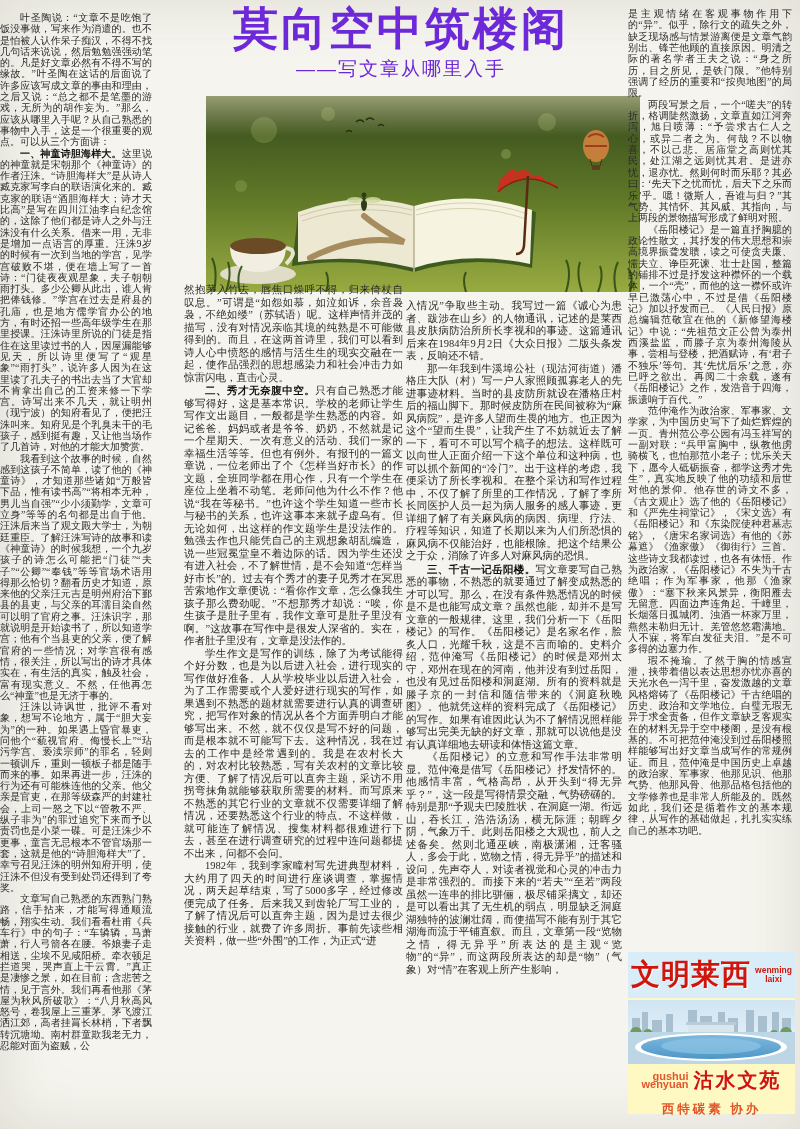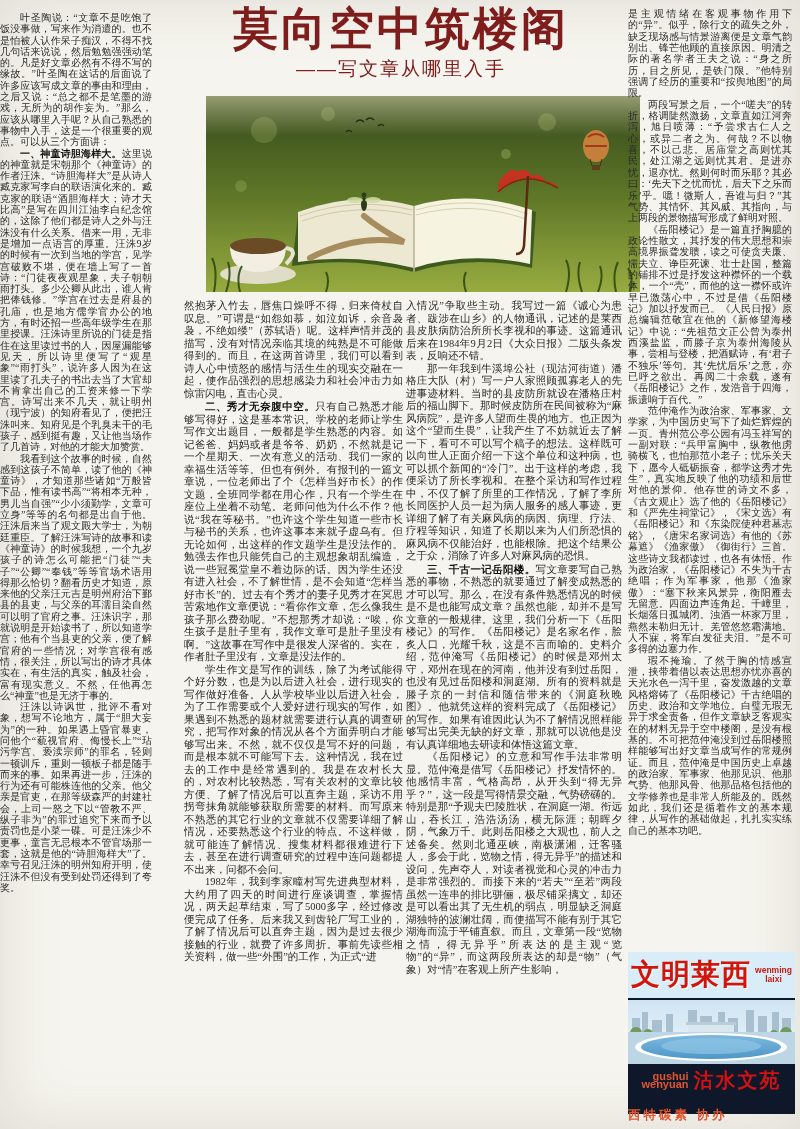--- a/index.html
+++ b/index.html
@@ -8,53 +8,53 @@
   .page {
     position:relative; width:800px; height:1129px;
     background:#f5f4ee; overflow:hidden;
     box-shadow: inset 0 0 60px rgba(120,110,90,.18);
   }
   .col { position:absolute; text-align:justify; color:#2a2a2a; overflow:hidden; }
   .col p { text-indent:2em; }
   .col p.cont { text-indent:0; }
   .col b { font-family:"Liberation Sans","DejaVu Sans",sans-serif; font-weight:bold; color:#111; }
   .col-1 { left:0;  top:12px;  width:152px; height:1102px; font-size:10px;   line-height:11.3px; }
-  .col-a { left:184px; top:300px; width:219px; height:812px;  font-size:10.5px; line-height:12.5px; }
+  .col-a { left:184px; top:284px; width:219px; height:812px;  font-size:10.5px; line-height:12.5px; }
   .col-b { left:406px; top:300px; width:216px; height:812px;  font-size:10.5px; line-height:12.5px; }
   .col-5 { left:628px; top:8px;   width:164px; height:940px;  font-size:10px;   line-height:11.35px; }
 
-  .headline { position:absolute; left:168px; top:4px; width:466px; height:90px; text-align:center; color:#7f1d1d; }
+  .headline { position:absolute; left:168px; top:4px; width:466px; height:90px; text-align:center; color:#6d28d9; }
   .headline h1 {
     font-family:"Liberation Sans","DejaVu Sans",sans-serif;
     font-size:45px; font-weight:900; letter-spacing:3px; line-height:50px;
   }
   .headline .sub {
     font-family:"Liberation Sans","DejaVu Sans",sans-serif;
     font-size:19px; font-weight:400; letter-spacing:2px; margin-top:2px;
   }
   .headline .byline {
     font-family:"Liberation Sans","DejaVu Sans",sans-serif;
     font-size:11.5px; font-weight:bold; margin-top:21px; letter-spacing:4px;
   }
 
   .illustration { position:absolute; left:206px; top:96px; width:434px; height:196px; overflow:hidden; }
   .illustration svg { display:block; width:100%; height:100%; }
 
   .promo { position:absolute; left:628px; top:952px; width:167px; height:162px;
-           font-family:"Liberation Sans","DejaVu Sans",sans-serif; background:#0f172a; }
+           font-family:"Liberation Sans","DejaVu Sans",sans-serif; background:#fef9c3; }
   .promo-band { height:46px; background:#d9edf9; display:flex; align-items:center; justify-content:center; gap:4px; }
   .promo-brand { color:#d0160c; font-size:29px; font-weight:900; letter-spacing:1px;
                  text-shadow:1px 1px 0 #fff; white-space:nowrap; }
   .promo-brand-py { color:#d0160c; font-size:8.5px; font-weight:bold; line-height:9px; text-align:center; white-space:pre-line; }
   .promo-photo { height:64px; margin-top:2px; overflow:hidden; }
   .promo-photo svg { display:block; width:100%; height:100%; }
   .promo-section { height:28px; display:flex; align-items:center; justify-content:center; gap:5px; margin-top:2px; }
   .promo-section-py { color:#e2562f; font-size:11px; font-weight:bold; line-height:8.5px; text-align:right; white-space:pre-line; }
   .promo-section-cn { color:#cf1212; font-size:20px; font-weight:900; letter-spacing:2px; }
-  .promo-sponsor { color:#e2562f; font-size:12.5px; font-weight:bold; letter-spacing:3px; margin-top:13px; }
+  .promo-sponsor { text-align:center; color:#e2562f; font-size:12.5px; font-weight:bold; letter-spacing:3px; margin-top:7px; }
 </style>
 </head>
 <body>
 
 <div class="page">
 
   <header class="headline">
     <h1>莫向空中筑楼阁</h1>
     <div class="sub">——写文章从哪里入手</div>
     <div class="byline">宫泉激</div>
@@ -122,20 +122,21 @@
         <path d="M8 196 q4 -22 -2 -34 M20 196 q6 -18 2 -30 M34 196 q-4 -16 2 -26 M360 196 q6 -20 0 -32 M376 196 q-6 -18 -2 -30 M392 196 q6 -16 2 -26 M410 196 q-4 -18 2 -30 M424 196 q4 -14 -2 -24 M120 196 q4 -12 0 -20 M260 196 q-4 -12 0 -20"></path>
       </g>
     </svg>
   </figure>
 
   <section class="col col-1">
       <p>叶圣陶说：“文章不是吃饱了饭没事做，写来作为消遣的。也不是怕被人认作呆子痴汉，不得不找几句话来说说，然后勉勉强强动笔的。凡是好文章必然有不得不写的缘故。”叶圣陶在这话的后面说了许多应该写成文章的事由和理由，之后又说：“总之都不是笔墨的游戏，无所为的胡作妄为。”那么，应该从哪里入手呢？从自己熟悉的事物中入手，这是一个很重要的观点。可以从三个方面讲：</p>
       <p><b>一、神童诗胆海样大。</b>这里说的神童就是宋朝那个《神童诗》的作者汪洙。“诗胆海样大”是从诗人臧克家写李白的联语演化来的。臧克家的联语“酒胆海样大；诗才天比高”是写在四川江油李白纪念馆的，这除了他们都是诗人之外与汪洙没有什么关系。借来一用，无非是增加一点语言的厚重。汪洙9岁的时候有一次到当地的学宫，见学宫破败不堪，便在墙上写了一首诗：“门徒夜夜观星象，夫子朝朝雨打头。多少公卿从此出，谁人肯把俸钱修。”学宫在过去是府县的孔庙，也是地方儒学官办公的地方，有时还招一些高年级学生在那里授课。汪洙诗里所说的门徒是指住在这里读过书的人，因屋漏能够见天，所以诗里便写了“观星象”“雨打头”，说许多人因为在这里读了孔夫子的书出去当了大官却不肯拿出自己的工资来修一下学宫。诗写出来不几天，就让明州（现宁波）的知府看见了，便把汪洙叫来。知府见是个乳臭未干的毛孩子，感到挺有趣，又让他当场作了几首诗，对他的才能大加赞赏。</p>
       <p>我看到这个故事的时候，自然感到这孩子不简单，读了他的《神童诗》，才知道那些诸如“万般皆下品，惟有读书高”“将相本无种，男儿当自强”“少小须勤学，文章可立身”等等的名句都是出自于他。汪洙后来当了观文殿大学士，为朝廷重臣。了解汪洙写诗的故事和读《神童诗》的时候我想，一个九岁孩子的诗怎么可能把“门徒”“夫子”“公卿”“奉钱”等等官场术语用得那么恰切？翻看历史才知道，原来他的父亲汪元吉是明州府治下鄞县的县吏，与父亲的耳濡目染自然可以明了官府之事。汪洙识字，那就说明是开始读书了，所以知道学宫；他有个当县吏的父亲，便了解官府的一些情况；对学宫很有感情，很关注，所以写出的诗才具体实在，有生活的真实，触及社会，富有现实意义。不然，任他再怎么“神童”也是无济于事的。</p>
       <p>汪洙以诗讽世，批评不看对象，想写不论地方，属于“胆大妄为”的一种。如果遇上昏官暴吏，问他个“藐视官府、侮慢长上”“玷污学宫、亵渎宗师”的罪名，轻则一顿训斥，重则一顿板子都是随手而来的事。如果再进一步，汪洙的行为还有可能株连他的父亲。他父亲是官吏，在那等级森严的封建社会，上司一怒之下以“管教不严、纵子非为”的罪过追究下来而予以责罚也是小菜一碟。可是汪洙少不更事，童言无忌根本不管官场那一套，这就是他的“诗胆海样大”了。幸亏召见汪洙的明州知府开明，使汪洙不但没有受到处罚还得到了夸奖。</p>
+      <p>文章写自己熟悉的东西熟门熟路，信手拈来，才能写得通顺流畅，翔实生动。我们看看杜甫《兵车行》中的句子：“车辚辚，马萧萧，行人弓箭各在腰。爷娘妻子走相送，尘埃不见咸阳桥。牵衣顿足拦道哭，哭声直上干云霄。”真正是凄惨之景，如在目前；含悲苦之情，见于言外。我们再看他那《茅屋为秋风所破歌》：“八月秋高风怒号，卷我屋上三重茅。茅飞渡江洒江郊，高者挂罥长林梢，下者飘转沉塘坳。南村群童欺我老无力，忍能对面为盗贼，公</p>
     </section>
   <section class="col col-a">
       <p class="cont">然抱茅入竹去，唇焦口燥呼不得，归来倚杖自叹息。”可谓是“如怨如慕，如泣如诉，余音袅袅，不绝如缕”（苏轼语）呢。这样声情并茂的描写，没有对情况亲临其境的纯熟是不可能做得到的。而且，在这两首诗里，我们可以看到诗人心中愤怒的感情与活生生的现实交融在一起，使作品强烈的思想感染力和社会冲击力如惊雷闪电，直击心灵。</p>
       <p><b>二、秀才无奈腹中空。</b>只有自己熟悉才能够写得好，这是基本常识。学校的老师让学生写作文出题目，一般都是学生熟悉的内容。如记爸爸、妈妈或者是爷爷、奶奶，不然就是记一个星期天、一次有意义的活动、我们一家的幸福生活等等。但也有例外。有报刊的一篇文章说，一位老师出了个《怎样当好市长》的作文题，全班同学都在用心作，只有一个学生在座位上坐着不动笔。老师问他为什么不作？他说“我在等秘书。”也许这个学生知道一些市长与秘书的关系，也许这事本来就子虚乌有。但无论如何，出这样的作文题学生是没法作的。勉强去作也只能凭自己的主观想象胡乱编造，说一些冠冕堂皇不着边际的话。因为学生还没有进入社会，不了解世情，是不会知道“怎样当好市长”的。过去有个秀才的妻子见秀才在冥思苦索地作文章便说：“看你作文章，怎么像我生孩子那么费劲呢。”不想那秀才却说：“唉，你生孩子是肚子里有，我作文章可是肚子里没有啊。”这故事在写作中是很发人深省的。实在，作者肚子里没有，文章是没法作的。</p>
       <p>学生作文是写作的训练，除了为考试能得个好分数，也是为以后进入社会，进行现实的写作做好准备。人从学校毕业以后进入社会，为了工作需要或个人爱好进行现实的写作，如果遇到不熟悉的题材就需要进行认真的调查研究，把写作对象的情况从各个方面弄明白才能够写出来。不然，就不仅仅是写不好的问题，而是根本就不可能写下去。这种情况，我在过去的工作中是经常遇到的。我是在农村长大的，对农村比较熟悉，写有关农村的文章比较方便、了解了情况后可以直奔主题，采访不用拐弯抹角就能够获取所需要的材料。而写原来不熟悉的其它行业的文章就不仅需要详细了解情况，还要熟悉这个行业的特点。不这样做，就可能连了解情况、搜集材料都很难进行下去，甚至在进行调查研究的过程中连问题都提不出来，问都不会问。</p>
       <p>1982年，我到李家疃村写先进典型材料，大约用了四天的时间进行座谈调查，掌握情况，两天起草结束，写了5000多字，经过修改便完成了任务。后来我又到齿轮厂写工业的，了解了情况后可以直奔主题，因为是过去很少接触的行业，就费了许多周折。事前先读些相关资料，做一些“外围”的工作，为正式“进</p>
     </section>
   <section class="col col-b">
       <p class="cont">入情况”争取些主动。我写过一篇《诚心为患者、跋涉在山乡》的人物通讯，记述的是莱西县皮肤病防治所所长李视和的事迹。这篇通讯后来在1984年9月2日《大众日报》二版头条发表，反响还不错。</p>
       <p>那一年我到牛溪埠公社（现沽河街道）潘格庄大队（村）写一户人家照顾孤寡老人的先进事迹材料。当时的县皮防所就设在潘格庄村后的福山脚下。那时候皮防所在民间被称为“麻风病院”，是许多人望而生畏的地方。也正因为这个“望而生畏”，让我产生了不妨就近去了解一下，看可不可以写个稿子的想法。这样既可以向世人正面介绍一下这个单位和这种病，也可以抓个新闻的“冷门”。出于这样的考虑，我便采访了所长李视和。在整个采访和写作过程中，不仅了解了所里的工作情况，了解了李所长同医护人员一起为病人服务的感人事迹，更详细了解了有关麻风病的病因、病理、疗法、疗程等知识，知道了长期以来为人们所恐惧的麻风病不仅能治好，也能根除。把这个结果公之于众，消除了许多人对麻风病的恐惧。</p>

